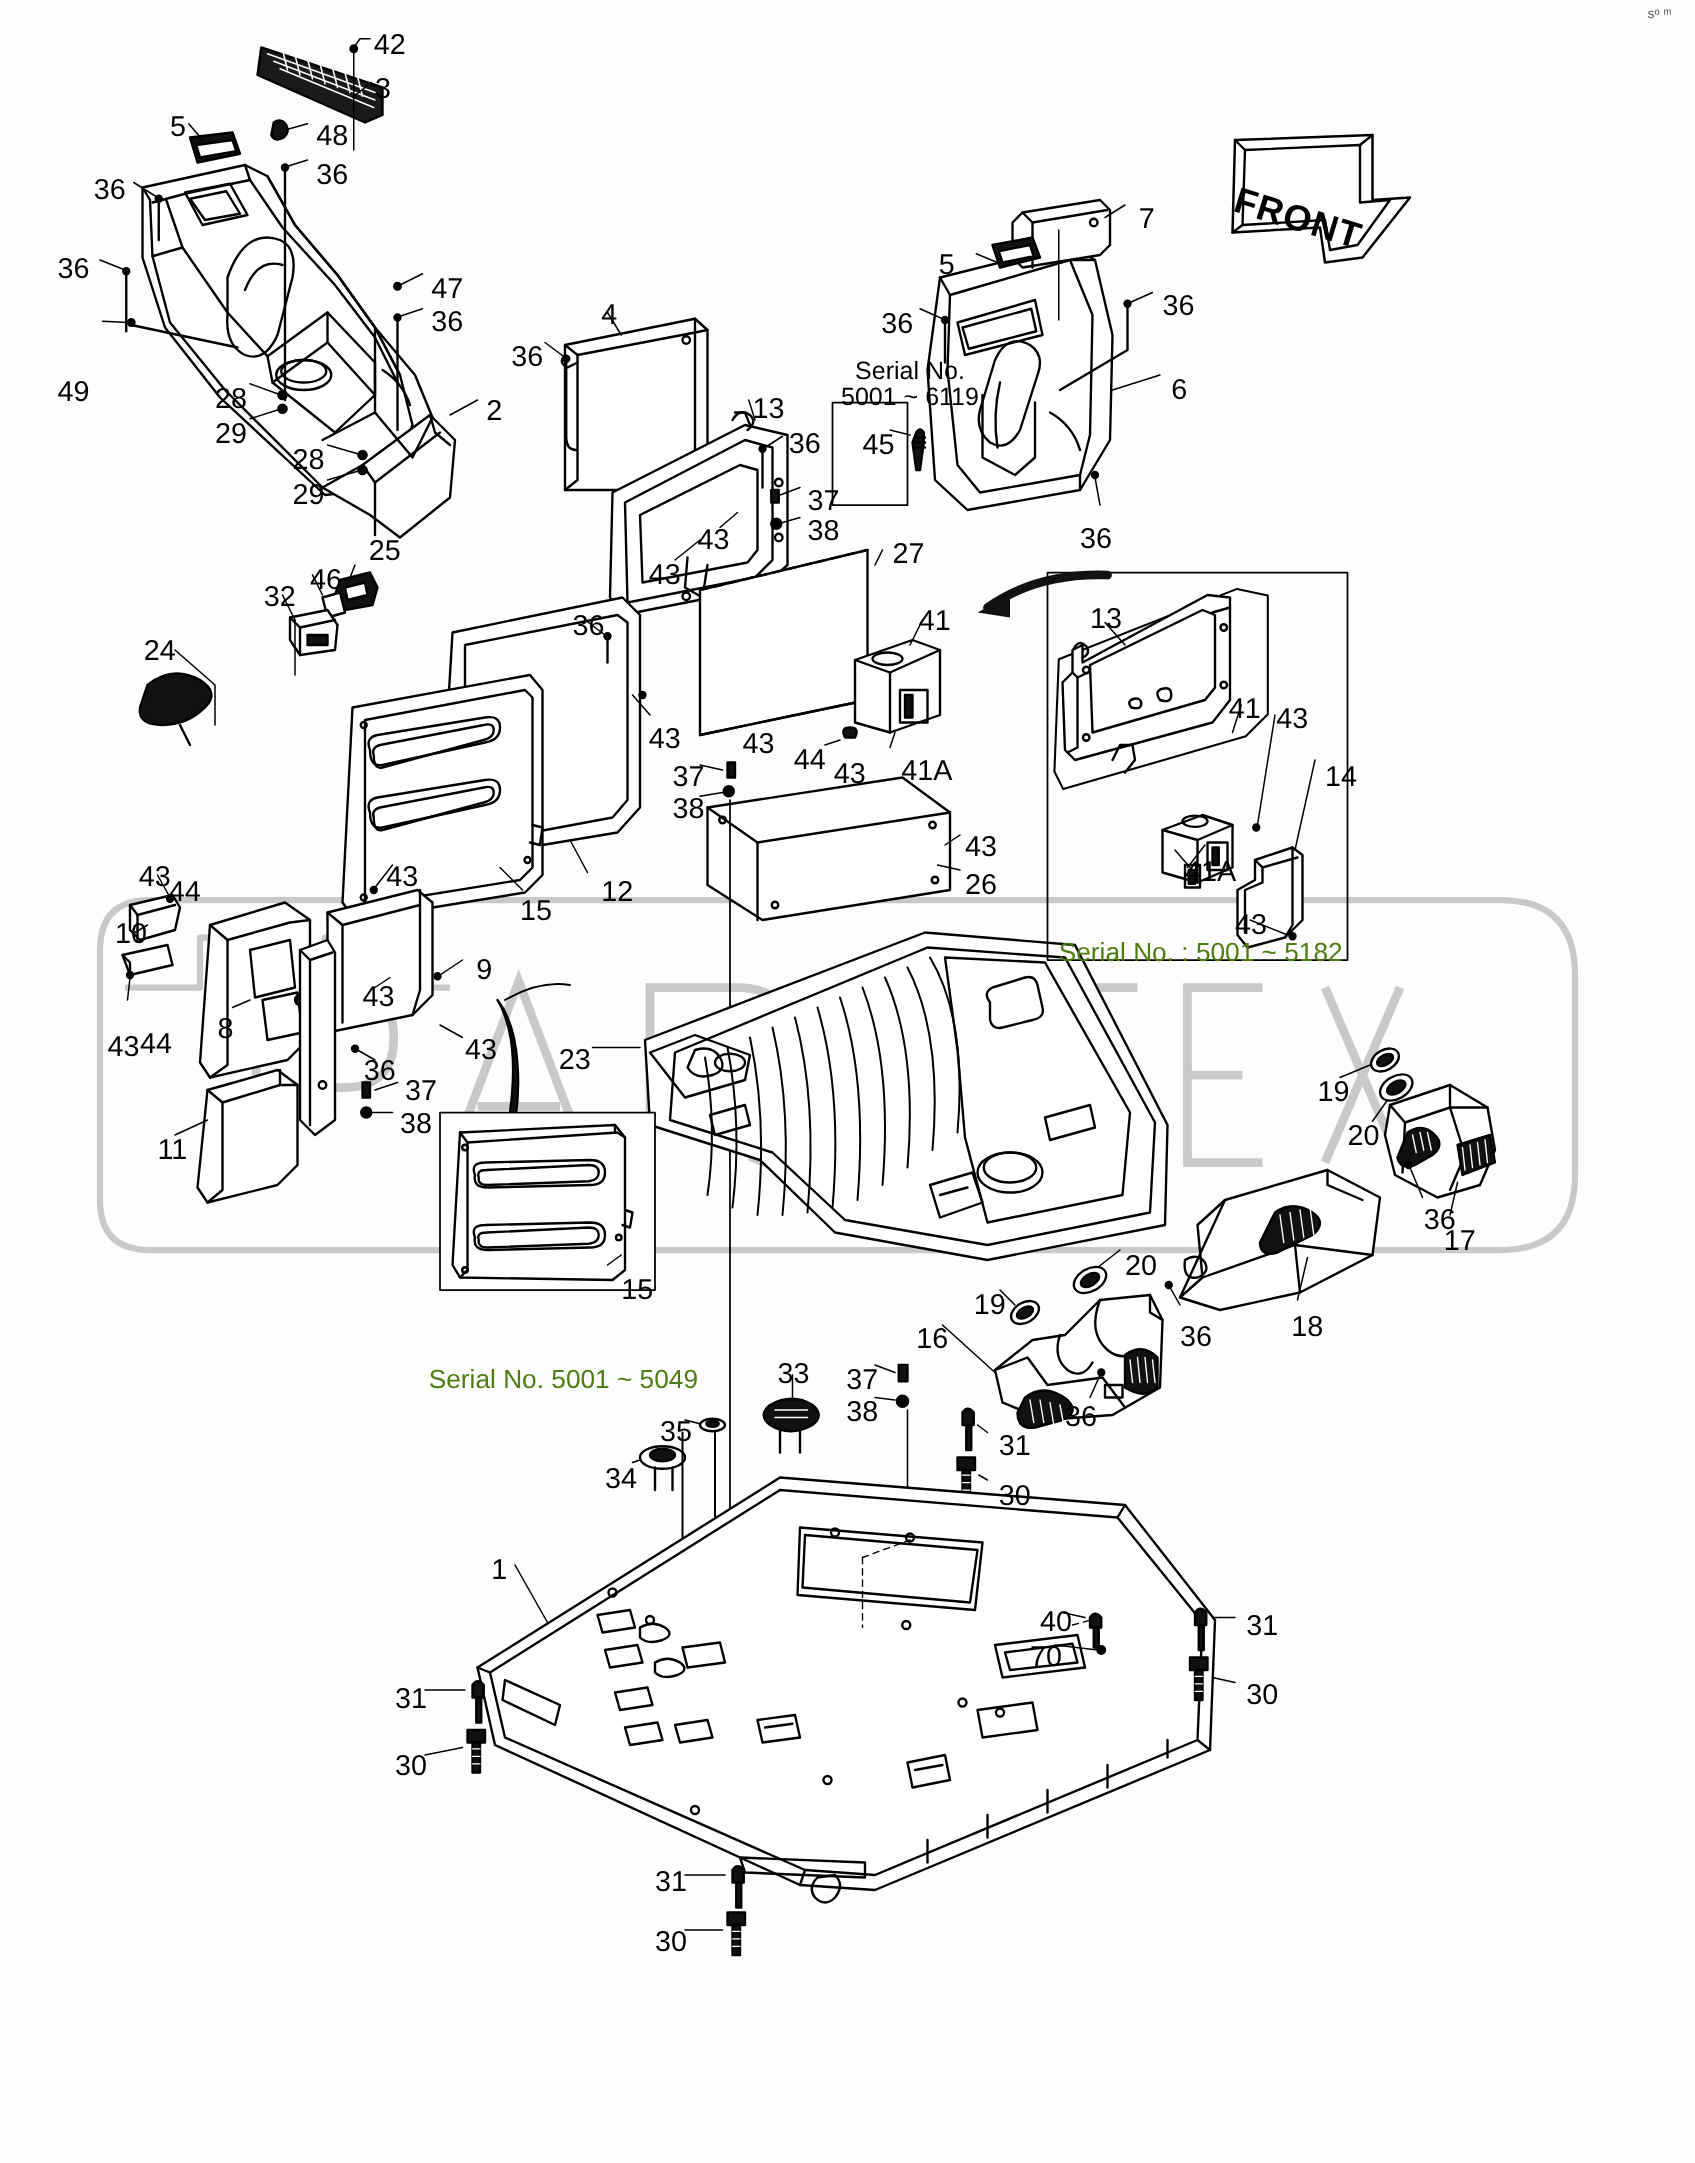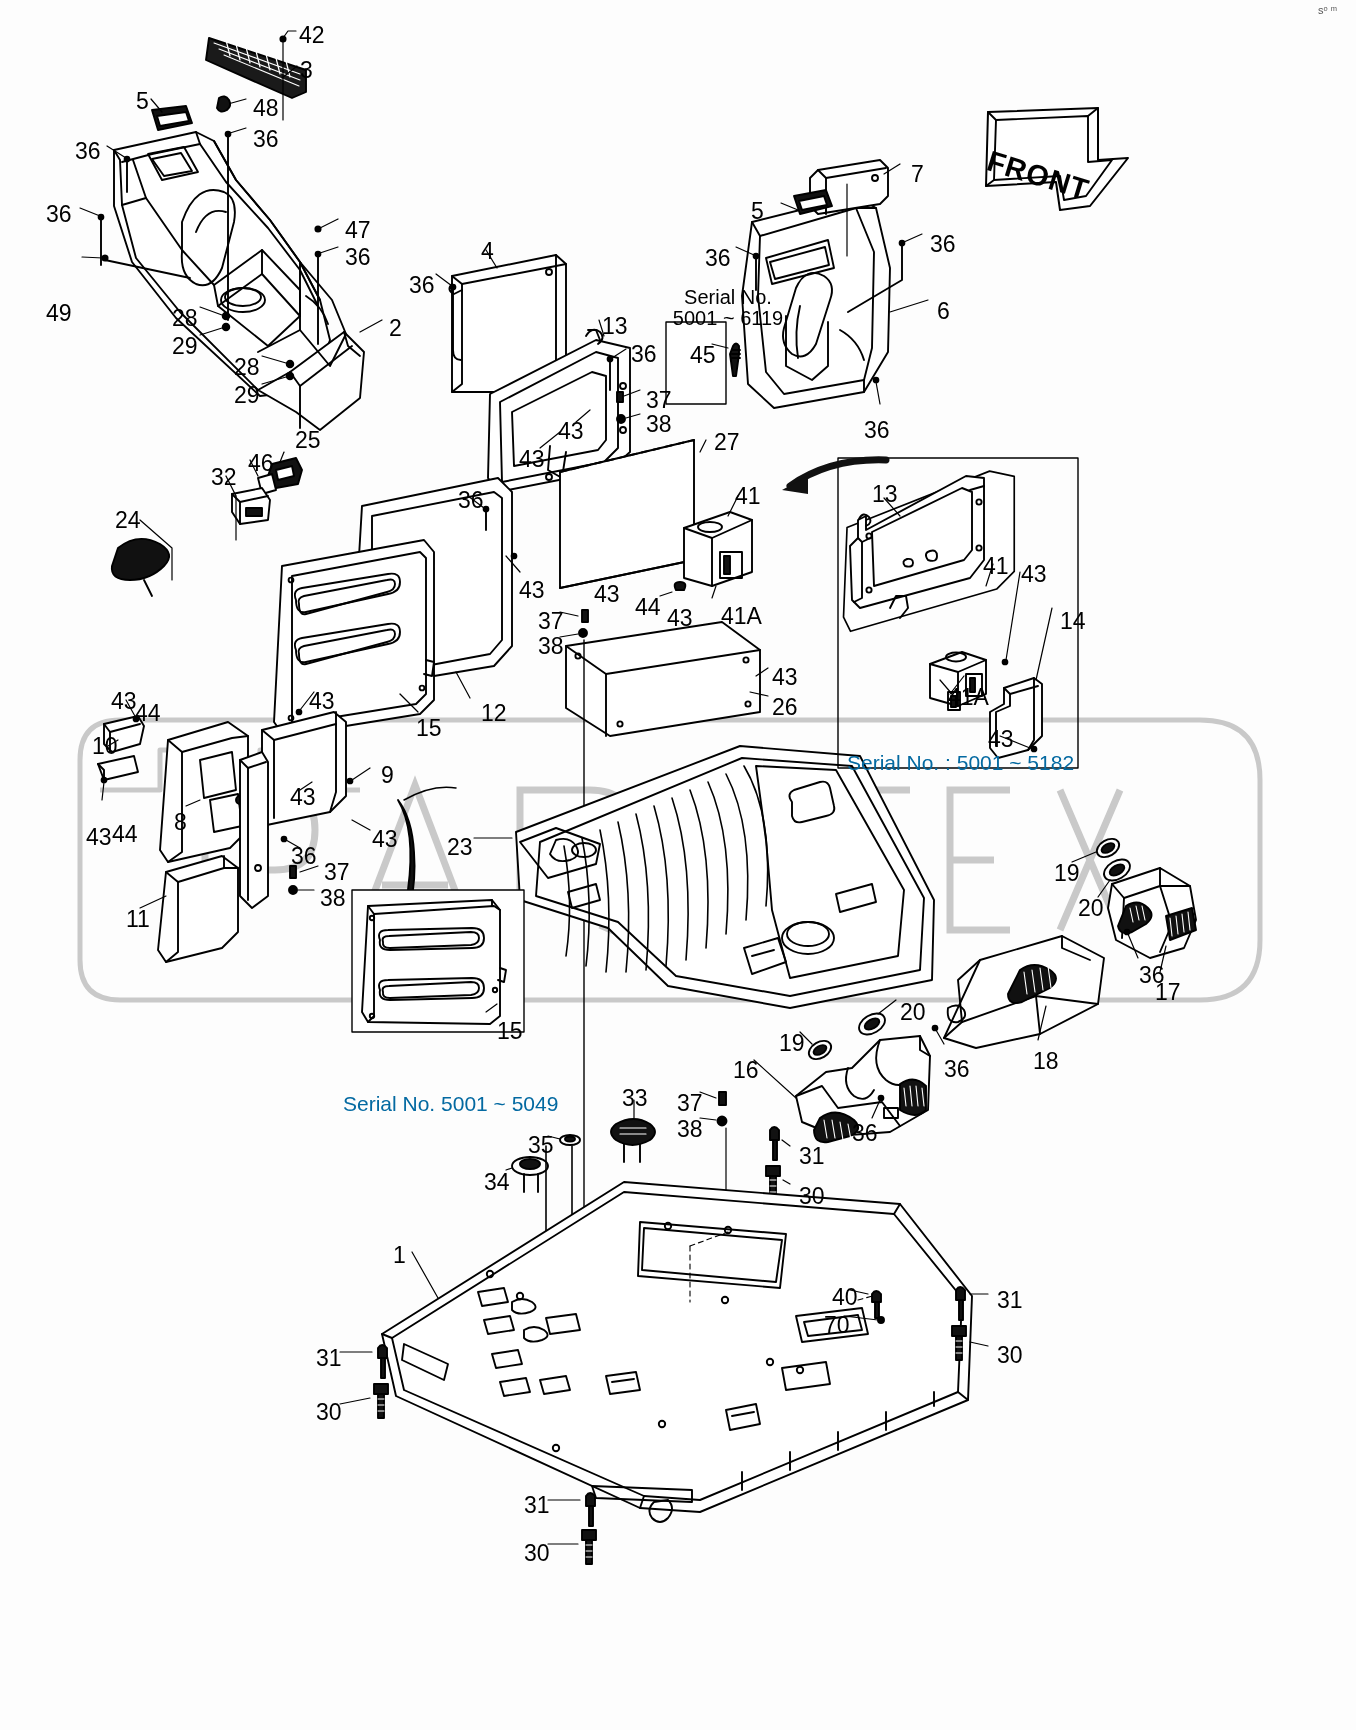--- a/index.html
+++ b/index.html
@@ -1,20 +1,20 @@
 <!DOCTYPE html>
 <html><head>
 <meta charset="utf-8">
 <style>
   html,body{margin:0;padding:0;background:#fff;}
   body{font-family:"Liberation Sans", sans-serif;}
   #sheet{position:relative;width:1356px;height:1730px;background:#fdfdfd;overflow:hidden;}
   #sheet svg{position:absolute;left:0;top:0;}
   .lbl{position:absolute;font-family:"Liberation Sans",sans-serif;font-size:23px;color:#000;white-space:nowrap;letter-spacing:0px;}
-  .cap{position:absolute;font-size:21px;white-space:nowrap;color:#0369a1;}
+  .cap{position:absolute;font-size:21px;white-space:nowrap;color:#4d7c0f;}
   .cap2{position:absolute;font-size:20px;white-space:nowrap;color:#000;text-align:center;}
 </style>
 </head>
 <body>
 
 <div id="sheet">
 
   <svg width="1356" height="1730" viewBox="0 0 1356 1730">
     <g stroke="#c9c9c9" stroke-width="5" fill="none" stroke-linejoin="round">
       <path d="M80 760 q0 -40 40 -40 h1080 q60 0 60 60 v160 q0 60 -60 60 h-1080 q-40 0 -40 -40 z"></path>

